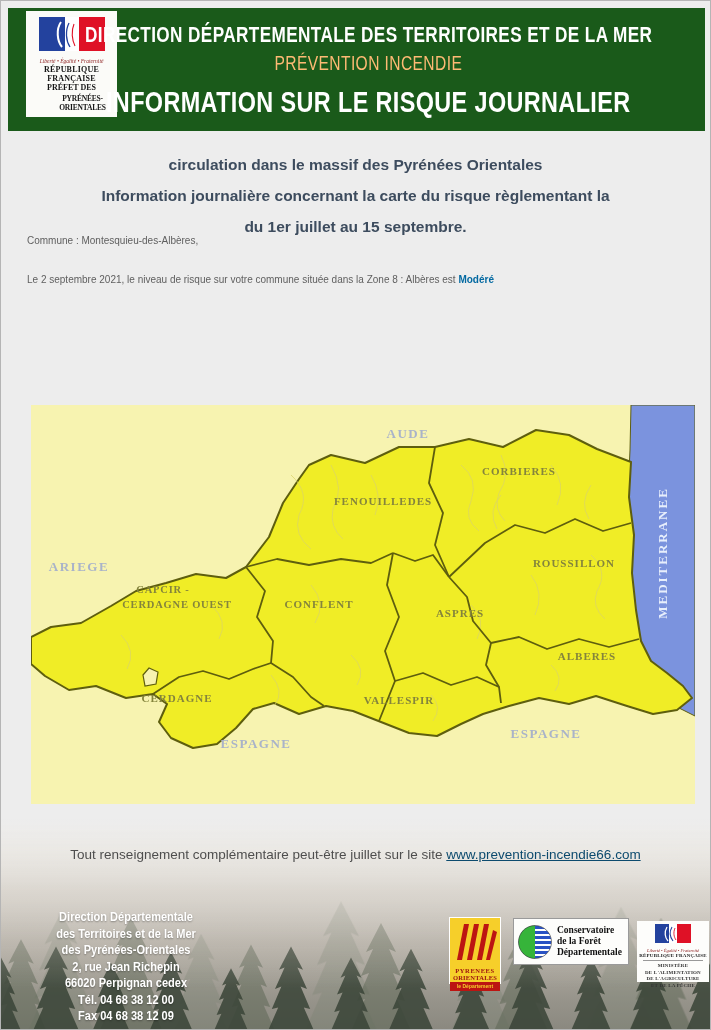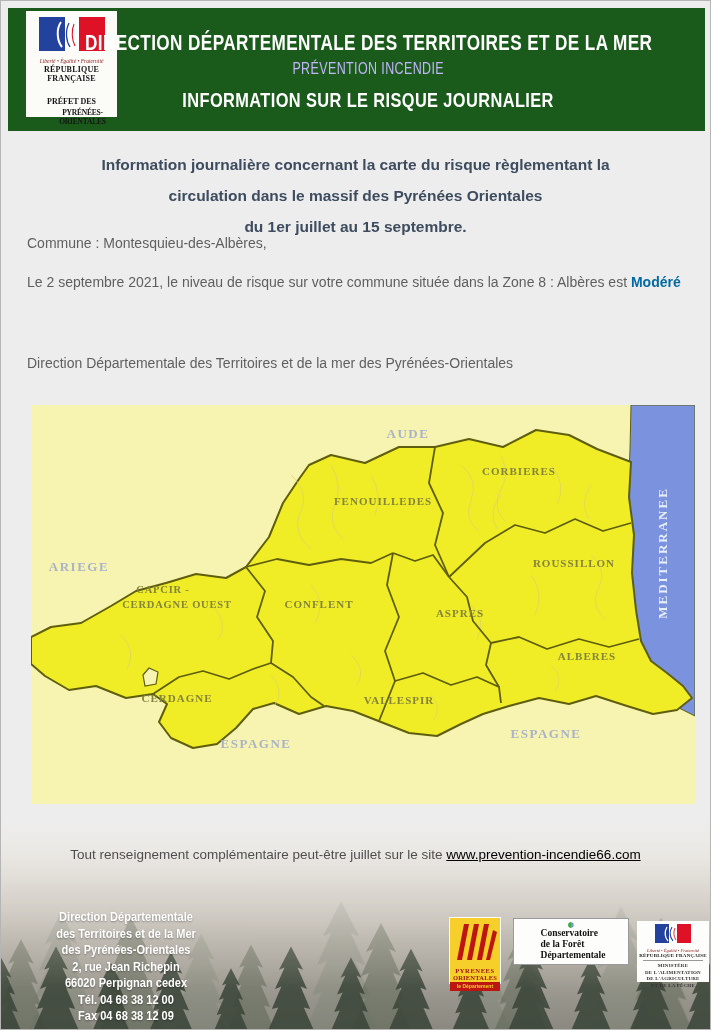--- a/index.html
+++ b/index.html
@@ -14,38 +14,38 @@
   .header {
     position:absolute; left:7px; top:7px; width:697px; height:123px;
     background:#1a5a1a;
   }
   .prefet-box {
     position:absolute; left:18px; top:3px; width:91px; height:106px;
     background:#fbfbf8; text-align:center; padding-top:6px;
   }
   .prefet-box .motto { font:italic 5.5px "Liberation Serif", serif; color:#8a1a1a; margin-top:3px; }
   .prefet-box .republic { font:bold 8px "Liberation Serif", serif; color:#151515; margin-top:1px; letter-spacing:.2px;}
-  .prefet-box .prefet1 { font:bold 8px "Liberation Serif", serif; color:#151515; margin-top:14px; }
+  .prefet-box .prefet1 { font:bold 8px "Liberation Serif", serif; color:#151515; }
   .prefet-box .prefet2 { font:bold 7.5px "Liberation Serif", serif; color:#151515; margin-top:2px; letter-spacing:-.2px;margin-left:22px;}
   .titles {
     position:absolute; left:112px; right:88px; top:0; height:123px;
     display:flex; flex-direction:column; align-items:center; justify-content:center;
     text-align:center; color:#ffffff; white-space:nowrap;
   }
   .cond { display:inline-block; transform:scaleX(.78); transform-origin:center; }
   .t1 { font-size:22px; font-weight:bold; letter-spacing:.5px; margin-top:2px;}
-  .t2 { font-size:16px; font-weight:normal; color:#c4b5fd; margin-top:4px; letter-spacing:.5px;}
-  .t3 { font-size:21px; font-weight:bold; margin-top:10px; letter-spacing:.5px;}
+  .t2 { font-size:20px; font-weight:normal; color:#fdba74; margin-top:4px; letter-spacing:.5px;}
+  .t3 { font-size:30px; font-weight:bold; margin-top:10px; letter-spacing:.5px;}
   .fire-badge { position:absolute; right:6px; top:5px; }
   
   .intro-heading {
     position:absolute; left:0; right:0; top:148px; text-align:center;
     font-size:15.5px; font-weight:bold; color:#3d4c5e; line-height:31px;
   }
-  .body-line { position:absolute; left:26px; font-size:14px; color:#5f5f5f; }
+  .body-line { position:absolute; left:26px; font-size:10px; color:#5f5f5f; }
   .commune   { top:234px; }
   .risk      { top:273px; }
   .risk b    { color:#0369a1; }
   .signature { top:354px; }
   
   .map-wrap { position:absolute; left:30px; top:404px; width:664px; height:399px; }
   .zlabel  { font:bold 11px "Liberation Serif", serif; fill:#84843c; letter-spacing:1px; }
   .zlabel2 { font:bold 10.5px "Liberation Serif", serif; fill:#84843c; letter-spacing:.8px; }
   .olabel  { font:bold 13px "Liberation Serif", serif; fill:#a9b3c9; letter-spacing:1.5px; }
   .sealabel{ font:bold 13px "Liberation Serif", serif; fill:#e7eefc; letter-spacing:2px; }
@@ -57,35 +57,35 @@
     background:linear-gradient(180deg,#ededed 0%,#e7e4e0 14%,#d2cdc6 36%,#b4afa6 62%,#97948b 85%,#8a887f 100%);
   }
   .fog {
     position:absolute; inset:0;
     background:linear-gradient(180deg,rgba(237,237,237,1) 0%,rgba(235,233,229,.9) 14%,rgba(224,220,213,.55) 34%,rgba(205,199,190,.25) 58%,rgba(0,0,0,0) 80%);
   }
   .info-line {
     position:absolute; left:0; right:0; top:846px; text-align:center;
     font-size:13.5px; color:#4e4e4e; z-index:5;
   }
-  .info-line a { color:#000000; text-decoration:underline; }
+  .info-line a { color:#0c4a6e; text-decoration:underline; }
   .address {
     position:absolute; left:30px; top:908px; width:190px; text-align:center; z-index:5;
     color:#ffffff; font-weight:bold; font-size:12px; line-height:16.5px;
     text-shadow:0 1px 2px rgba(0,0,0,.35); transform:scaleX(.92); transform-origin:center;
   }
   .logo { position:absolute; z-index:5; }
   .logo-po { left:448px; top:916px; width:52px; height:67px; background:#f6cf2a;
              border:1px solid #fff; text-align:center; }
   .logo-po .l1 { font:bold 6.5px "Liberation Serif", serif; color:#9c1010; letter-spacing:.6px; margin-top:1px;}
   .logo-po .l2 { font:bold 6.5px "Liberation Serif", serif; color:#9c1010; letter-spacing:.2px; }
   .logo-po .banner { background:#bc1512; color:#f6cf2a; font:bold 5px "Liberation Sans",sans-serif;
                      margin-top:1px; padding:1px 0 2px; }
   .logo-cons { left:512px; top:917px; width:116px; height:47px; background:#fdfdfb;
-               border:1px solid #9a9a9a; display:flex; align-items:center; padding:3px;flex-direction:column; }
+               border:1px solid #9a9a9a; display:flex; align-items:center; padding:3px; }
   .logo-cons .txt { font:bold 9.5px "Liberation Serif", serif; color:#111; line-height:11px; margin-left:4px; }
   .logo-min { left:636px; top:920px; width:72px; height:61px; background:#fdfdfb;
               text-align:center; padding-top:3px; }
   .logo-min .motto { font:italic 4.5px "Liberation Serif", serif; color:#8a1a1a; margin-top:1px;}
   .logo-min .republic { font:bold 5px "Liberation Serif", serif; color:#222; letter-spacing:.2px;}
   .logo-min .sep { border-top:1px solid #999; width:84%; margin:2px auto; }
   .logo-min .ml { font:bold 5px "Liberation Serif", serif; color:#333; line-height:6.5px; letter-spacing:.2px;}
 </style>
 </head>
 <body>
@@ -110,27 +110,26 @@
 
     <div class="titles">
       <div class="t1"><span class="cond">DIRECTION DÉPARTEMENTALE DES TERRITOIRES ET DE LA MER</span></div>
       <div class="t2"><span class="cond">PRÉVENTION INCENDIE</span></div>
       <div class="t3"><span class="cond">INFORMATION SUR LE RISQUE JOURNALIER</span></div>
     </div>
 
   </div>
 
   <div class="intro-heading">
+    <div>circulation dans le massif des Pyrénées Orientales</div>
     <div>Information journalière concernant la carte du risque règlementant la</div>
-    <div>circulation dans le massif des Pyrénées Orientales</div>
     <div>du 1er juillet au 15 septembre.</div>
   </div>
   <div class="body-line commune">Commune : Montesquieu-des-Albères,</div>
   <div class="body-line risk"><span>Le 2 septembre 2021, le niveau de risque sur votre commune située dans la Zone 8 : Albères est </span><b>Modéré</b></div>
-  <div class="body-line signature">Direction Départementale des Territoires et de la mer des Pyrénées-Orientales</div>
 
   <div class="map-wrap">
     <svg width="664" height="399" viewBox="0 0 664 399">
       <rect x="0" y="0" width="664" height="399" fill="#f7f3b0"></rect>
 
       <path d="M600 0 L664 0 L664 311 L648 303 L630 291 L615 272 L607 247 L603 215 L601 175 L600 130 L597 90 L599 45 Z" fill="#7b93de" stroke="#5e5e0e" stroke-width="1"></path>
 
       <path d="M278 60 L300 50 L334 58 L368 42 L404 42 L438 34 L472 42 L505 25 L538 30 L566 44 L600 57
                L598 92 L603 130 L601 168 L605 205 L610 236 L620 256 L636 268 L652 281 L661 293
                L646 305 L622 309 L596 301 L565 291 L538 299 L508 293 L478 301 L452 309 L430 319 L406 331

